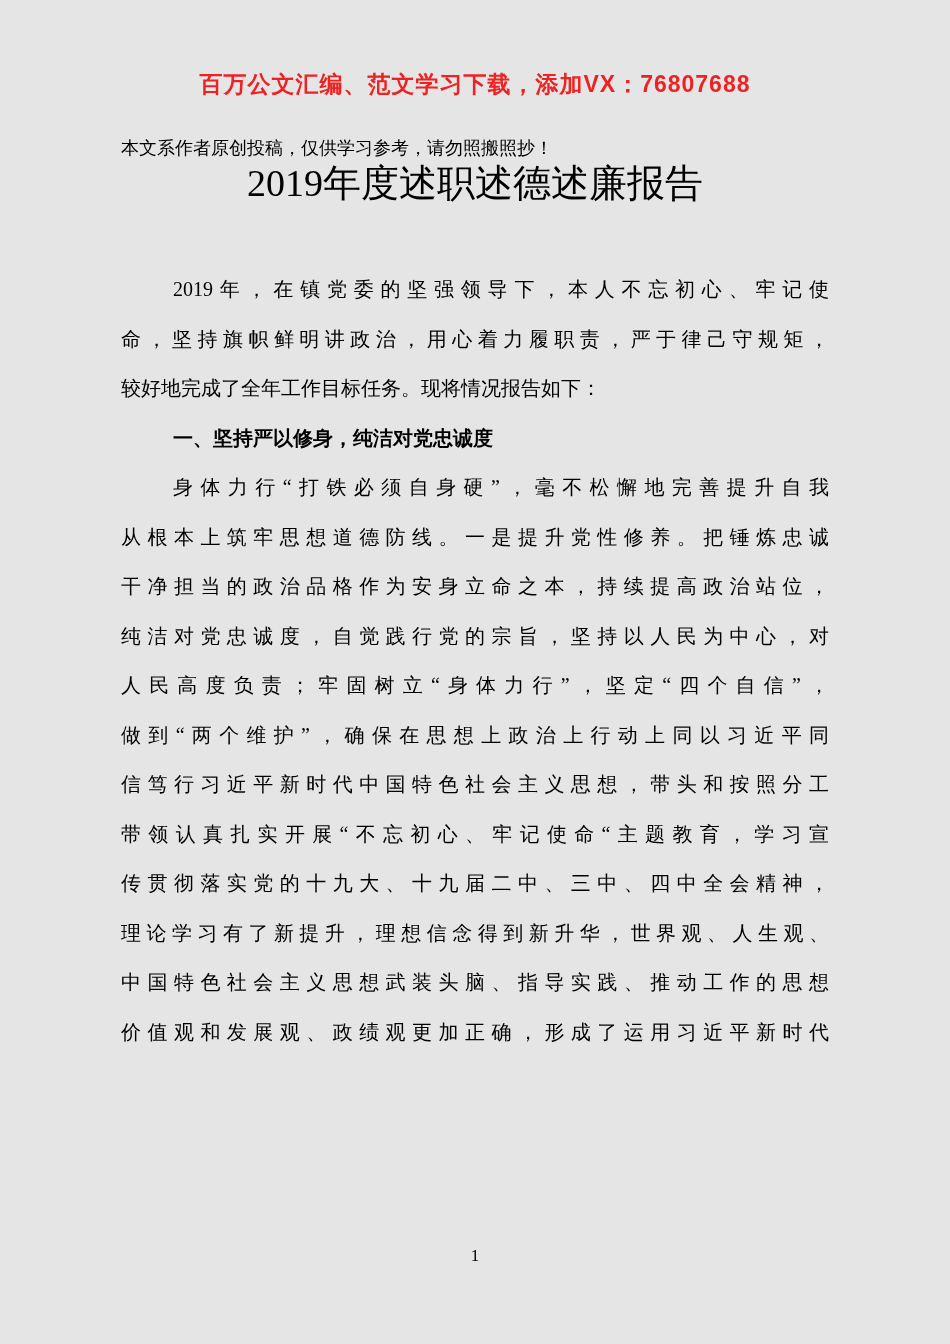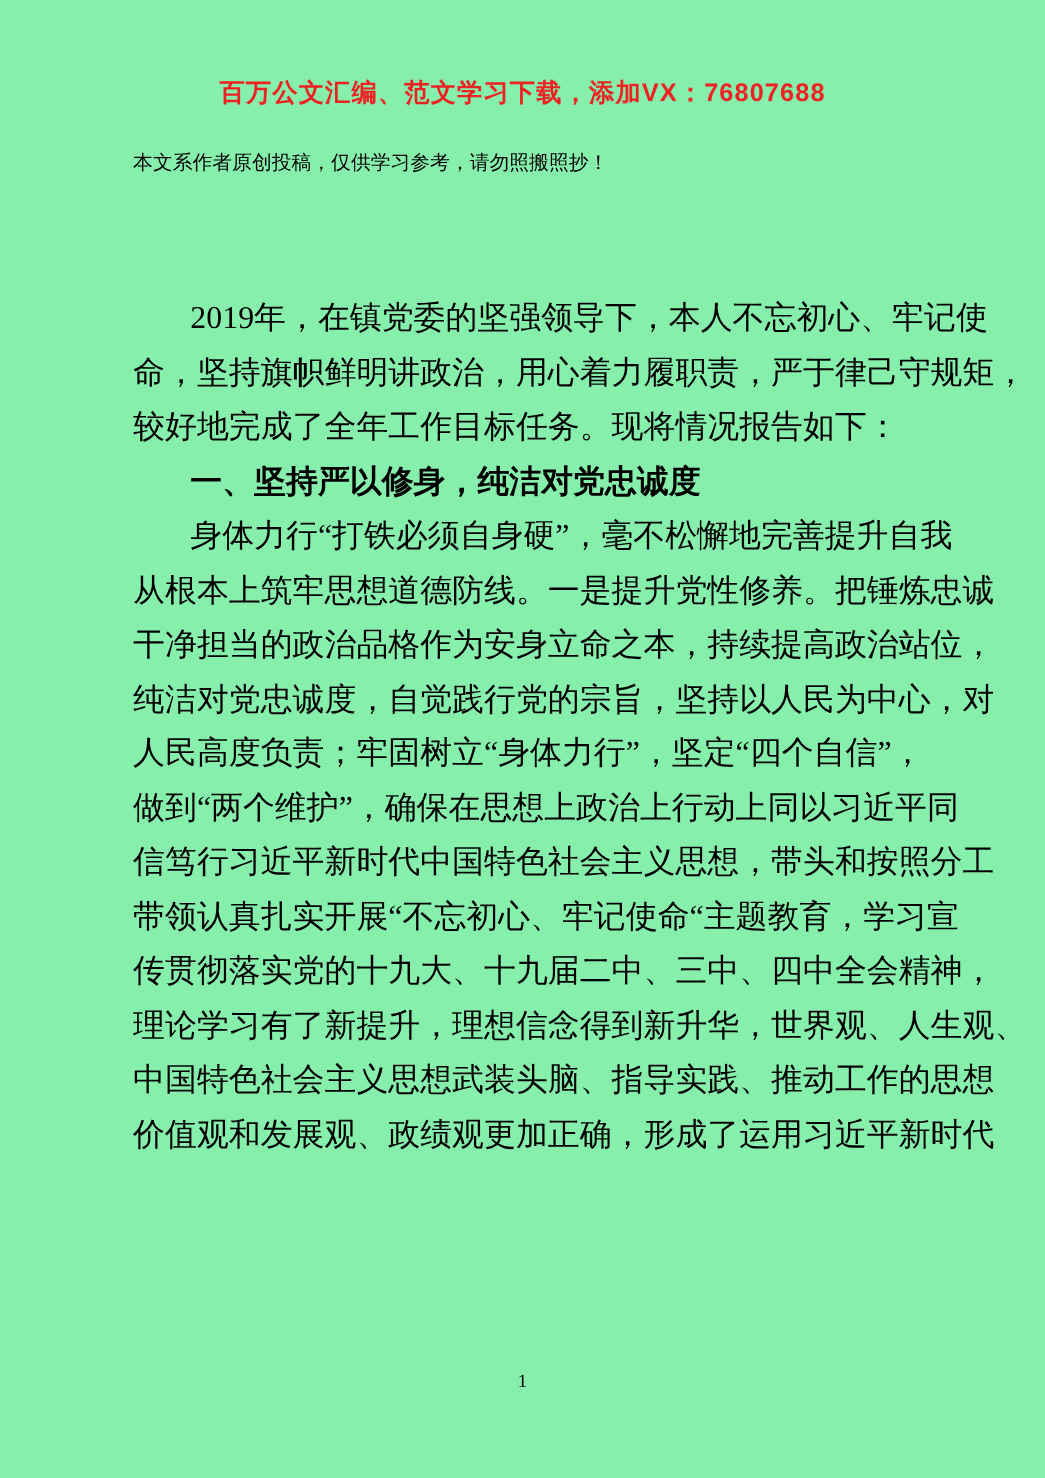--- a/index.html
+++ b/index.html
@@ -4,21 +4,21 @@
 <style>
   html, body {
     margin: 0;
     padding: 0;
     background: #ffffff;
   }
   .page {
     position: relative;
     width: 950px;
     height: 1344px;
-    background: #86efac;
+    background: #e5e5e5;
     color: #000000;
     font-family: "Liberation Serif", serif;
     overflow: hidden;
   }
   .promo {
     position: absolute;
     top: 69px;
     left: 0;
     width: 100%;
     text-align: center;
@@ -48,21 +48,21 @@
     font-family: "Liberation Serif", serif;
     font-weight: 500;
     font-size: 38px;
     white-space: nowrap;
   }
   .body-block {
     position: absolute;
     top: 265px;
     left: 121px;
     width: 708px;
-    font-size: 29px;
+    font-size: 20px;
     line-height: 49.5px;
   }
   .line {
     box-sizing: border-box;
     width: 708px;
     height: 49.5px;
     text-align: justify;
     text-align-last: justify;
     text-justify: inter-character;
     white-space: nowrap;
@@ -86,20 +86,21 @@
 </style>
 </head>
 <body>
 
 <div class="page">
 
   <div class="promo">百万公文汇编、范文学习下载，添加VX：76807688</div>
 
   <div class="notice">本文系作者原创投稿，仅供学习参考，请勿照搬照抄！</div>
 
+  <h1 class="title">2019年度述职述德述廉报告</h1>
 
   <div class="body-block">
     <div class="line indent">2019年，在镇党委的坚强领导下，本人不忘初心、牢记使</div>
     <div class="line">命，坚持旗帜鲜明讲政治，用心着力履职责，严于律己守规矩，</div>
     <div class="line plain">较好地完成了全年工作目标任务。现将情况报告如下：</div>
     <div class="line indent heading">一、坚持严以修身，纯洁对党忠诚度</div>
     <div class="line indent">身体力行“打铁必须自身硬”，毫不松懈地完善提升自我</div>
     <div class="line">从根本上筑牢思想道德防线。一是提升党性修养。把锤炼忠诚</div>
     <div class="line">干净担当的政治品格作为安身立命之本，持续提高政治站位，</div>
     <div class="line">纯洁对党忠诚度，自觉践行党的宗旨，坚持以人民为中心，对</div>

